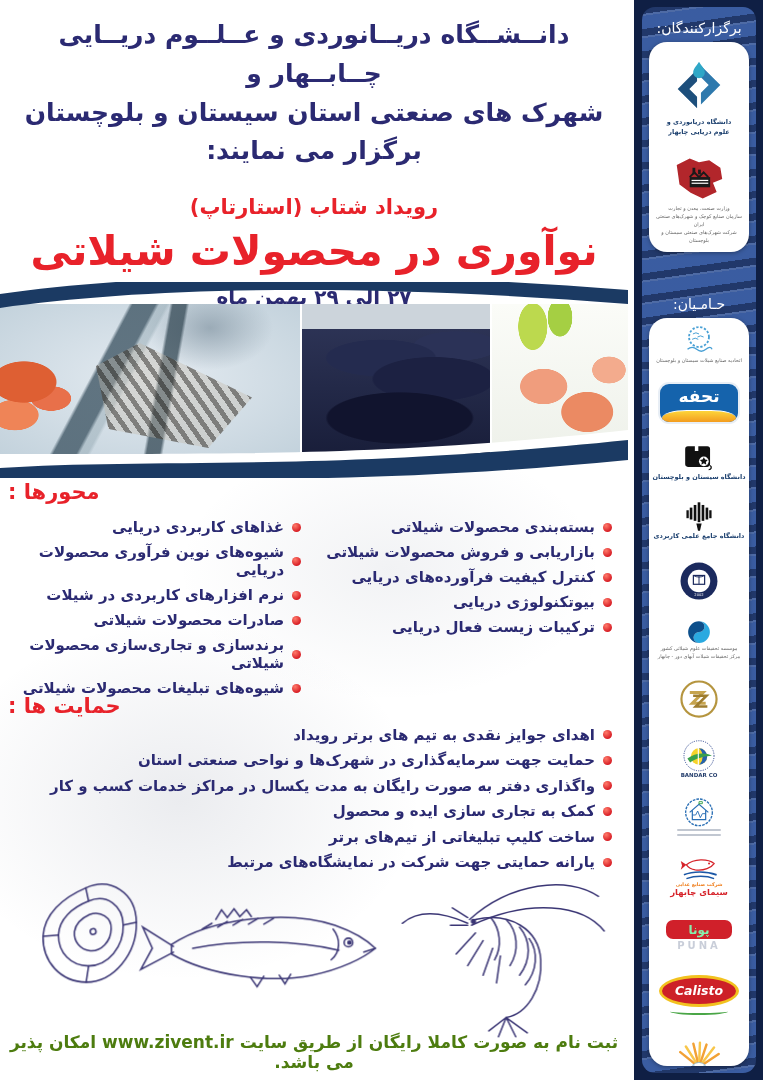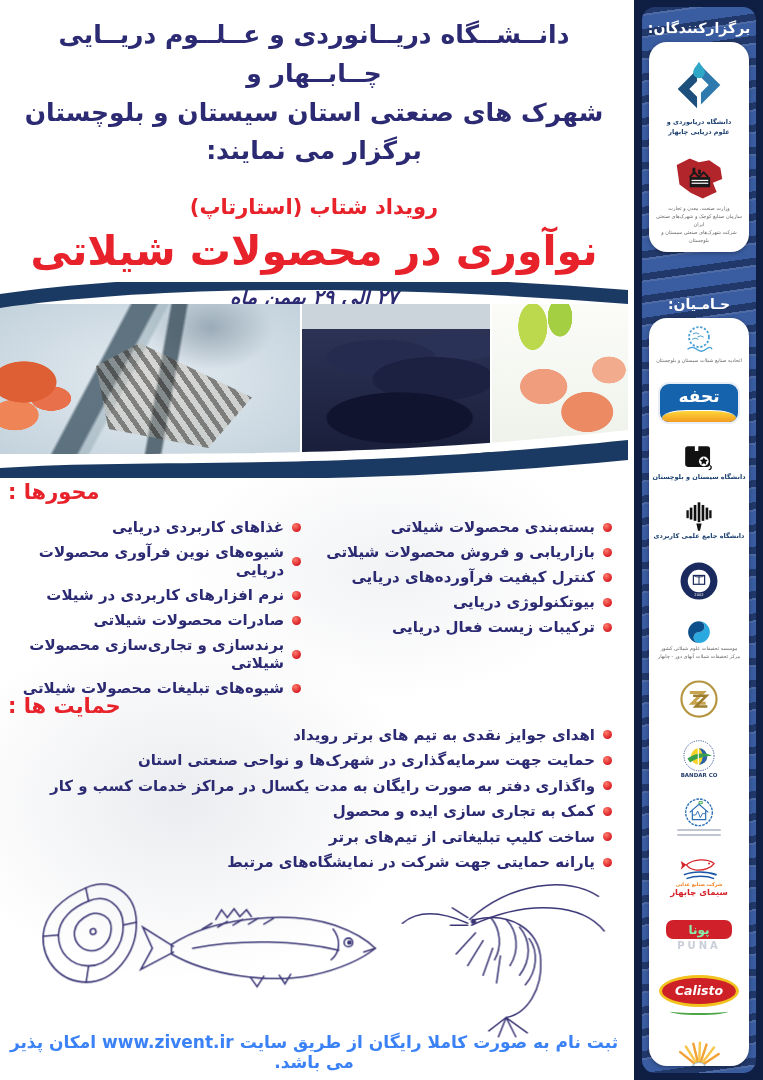--- a/index.html
+++ b/index.html
@@ -13,21 +13,21 @@
   .main{position:absolute;left:0;top:0;width:628px;height:1080px;}
   .wm{position:absolute;border-radius:50%;pointer-events:none;}
   .wm1{top:620px;left:-60px;width:480px;height:360px;
        background:radial-gradient(closest-side,rgba(90,100,125,.12),rgba(90,100,125,0));}
   .wm2{top:440px;left:180px;width:420px;height:260px;
        background:radial-gradient(closest-side,rgba(120,130,150,.10),rgba(120,130,150,0));}
   .header{position:absolute;top:16px;left:0;width:100%;text-align:center;direction:rtl;}
   .org-lines{font-size:25px;font-weight:bold;color:#2b2a72;line-height:1.55;}
   .event-type{margin-top:24px;font-size:21px;font-weight:bold;color:#e8222a;}
   .big-title{margin-top:8px;font-size:41px;font-weight:bold;color:#e8222a;}
-  .date-line{margin-top:10px;font-size:20px;font-weight:bold;color:#2b2a72;font-style:italic;}
+  .date-line{margin-top:10px;font-size:20px;font-weight:bold;color:#2b2a72;}
   
   .strip{position:absolute;top:282px;left:0;width:628px;height:196px;}
   .photos{position:absolute;left:0;right:0;top:22px;bottom:24px;display:flex;}
   .photo{height:100%;position:relative;overflow:hidden;border-left:2px solid #fff;}
   .photo:first-child{border-left:none;}
   .photo-left{flex:0 0 300px;
     background:
       radial-gradient(55px 35px at 8% 52%, #de5f33 0 58%, rgba(222,95,51,0) 60%),
       radial-gradient(40px 26px at 5% 74%, #ef8457 0 58%, rgba(239,132,87,0) 60%),
       radial-gradient(36px 22px at 17% 63%, #e8704a 0 55%, rgba(232,112,74,0) 57%),
@@ -65,31 +65,31 @@
   .col-right{width:315px;}
   .col-left{width:297px;}
   .item{display:flex;align-items:center;gap:8px;margin:7px 0;
         font-size:15px;font-weight:bold;color:#2b2a72;text-align:right;}
   .bullet{flex:0 0 9px;width:9px;height:9px;border-radius:50%;
         background:radial-gradient(circle at 35% 30%, #ff7a6a, #d81f26 70%);}
   .supports .item{margin:7.5px 0;}
   
   .sketches{position:absolute;top:866px;left:12px;width:596px;height:176px;}
   .footer{position:absolute;top:1032px;left:0;width:628px;text-align:center;direction:rtl;
-          font-size:17px;font-weight:bold;color:#3b82f6;}
+          font-size:17px;font-weight:bold;color:#4d7c0f;}
   .footer .url{direction:ltr;unicode-bidi:embed;}
   
   .sidebar{position:absolute;right:0;top:0;width:135px;height:1080px;background:#ffffff;}
   .frame{position:absolute;left:6px;right:0;top:0;bottom:0;background:#0f1f44;}
   .ocean{position:absolute;left:8px;right:7px;top:7px;bottom:7px;border-radius:13px;
      background-color:#3a5a9b;
      background-image:repeating-linear-gradient(172deg,
         rgba(13,28,66,.55) 0 7px, rgba(255,255,255,.10) 7px 9px, rgba(58,96,170,.40) 9px 22px);
      display:flex;flex-direction:column;overflow:hidden;}
-  .side-heading{margin:13px 4px 6px;font-size:14px;font-weight:bold;color:#fff;text-align:center;direction:rtl;}
+  .side-heading{margin:13px 4px 6px;font-size:14px;font-weight:normal;color:#fff;text-align:center;direction:rtl;}
   .side-heading.sponsors-h{margin-top:44px;}
   .card{background:#fff;border-radius:18px;margin:0 7px;box-shadow:0 1px 4px rgba(0,0,0,.35);
         display:flex;flex-direction:column;align-items:center;}
   .card.organizers{height:202px;justify-content:space-evenly;padding:4px 2px;}
   .card.sponsors{flex:1;margin-bottom:7px;padding:6px 2px 0;gap:19px;overflow:hidden;}
   .logo-block{display:flex;flex-direction:column;align-items:center;justify-content:center;
         width:100%;flex:1;min-height:0;text-align:center;direction:rtl;}
   .cap{font-size:6.5px;font-weight:bold;color:#1b3f6e;line-height:1.5;}
   .cap-micro{font-size:5px;color:#666;line-height:1.6;}
   .cap-en{font-size:5.5px;color:#27406e;font-weight:bold;direction:ltr;}

